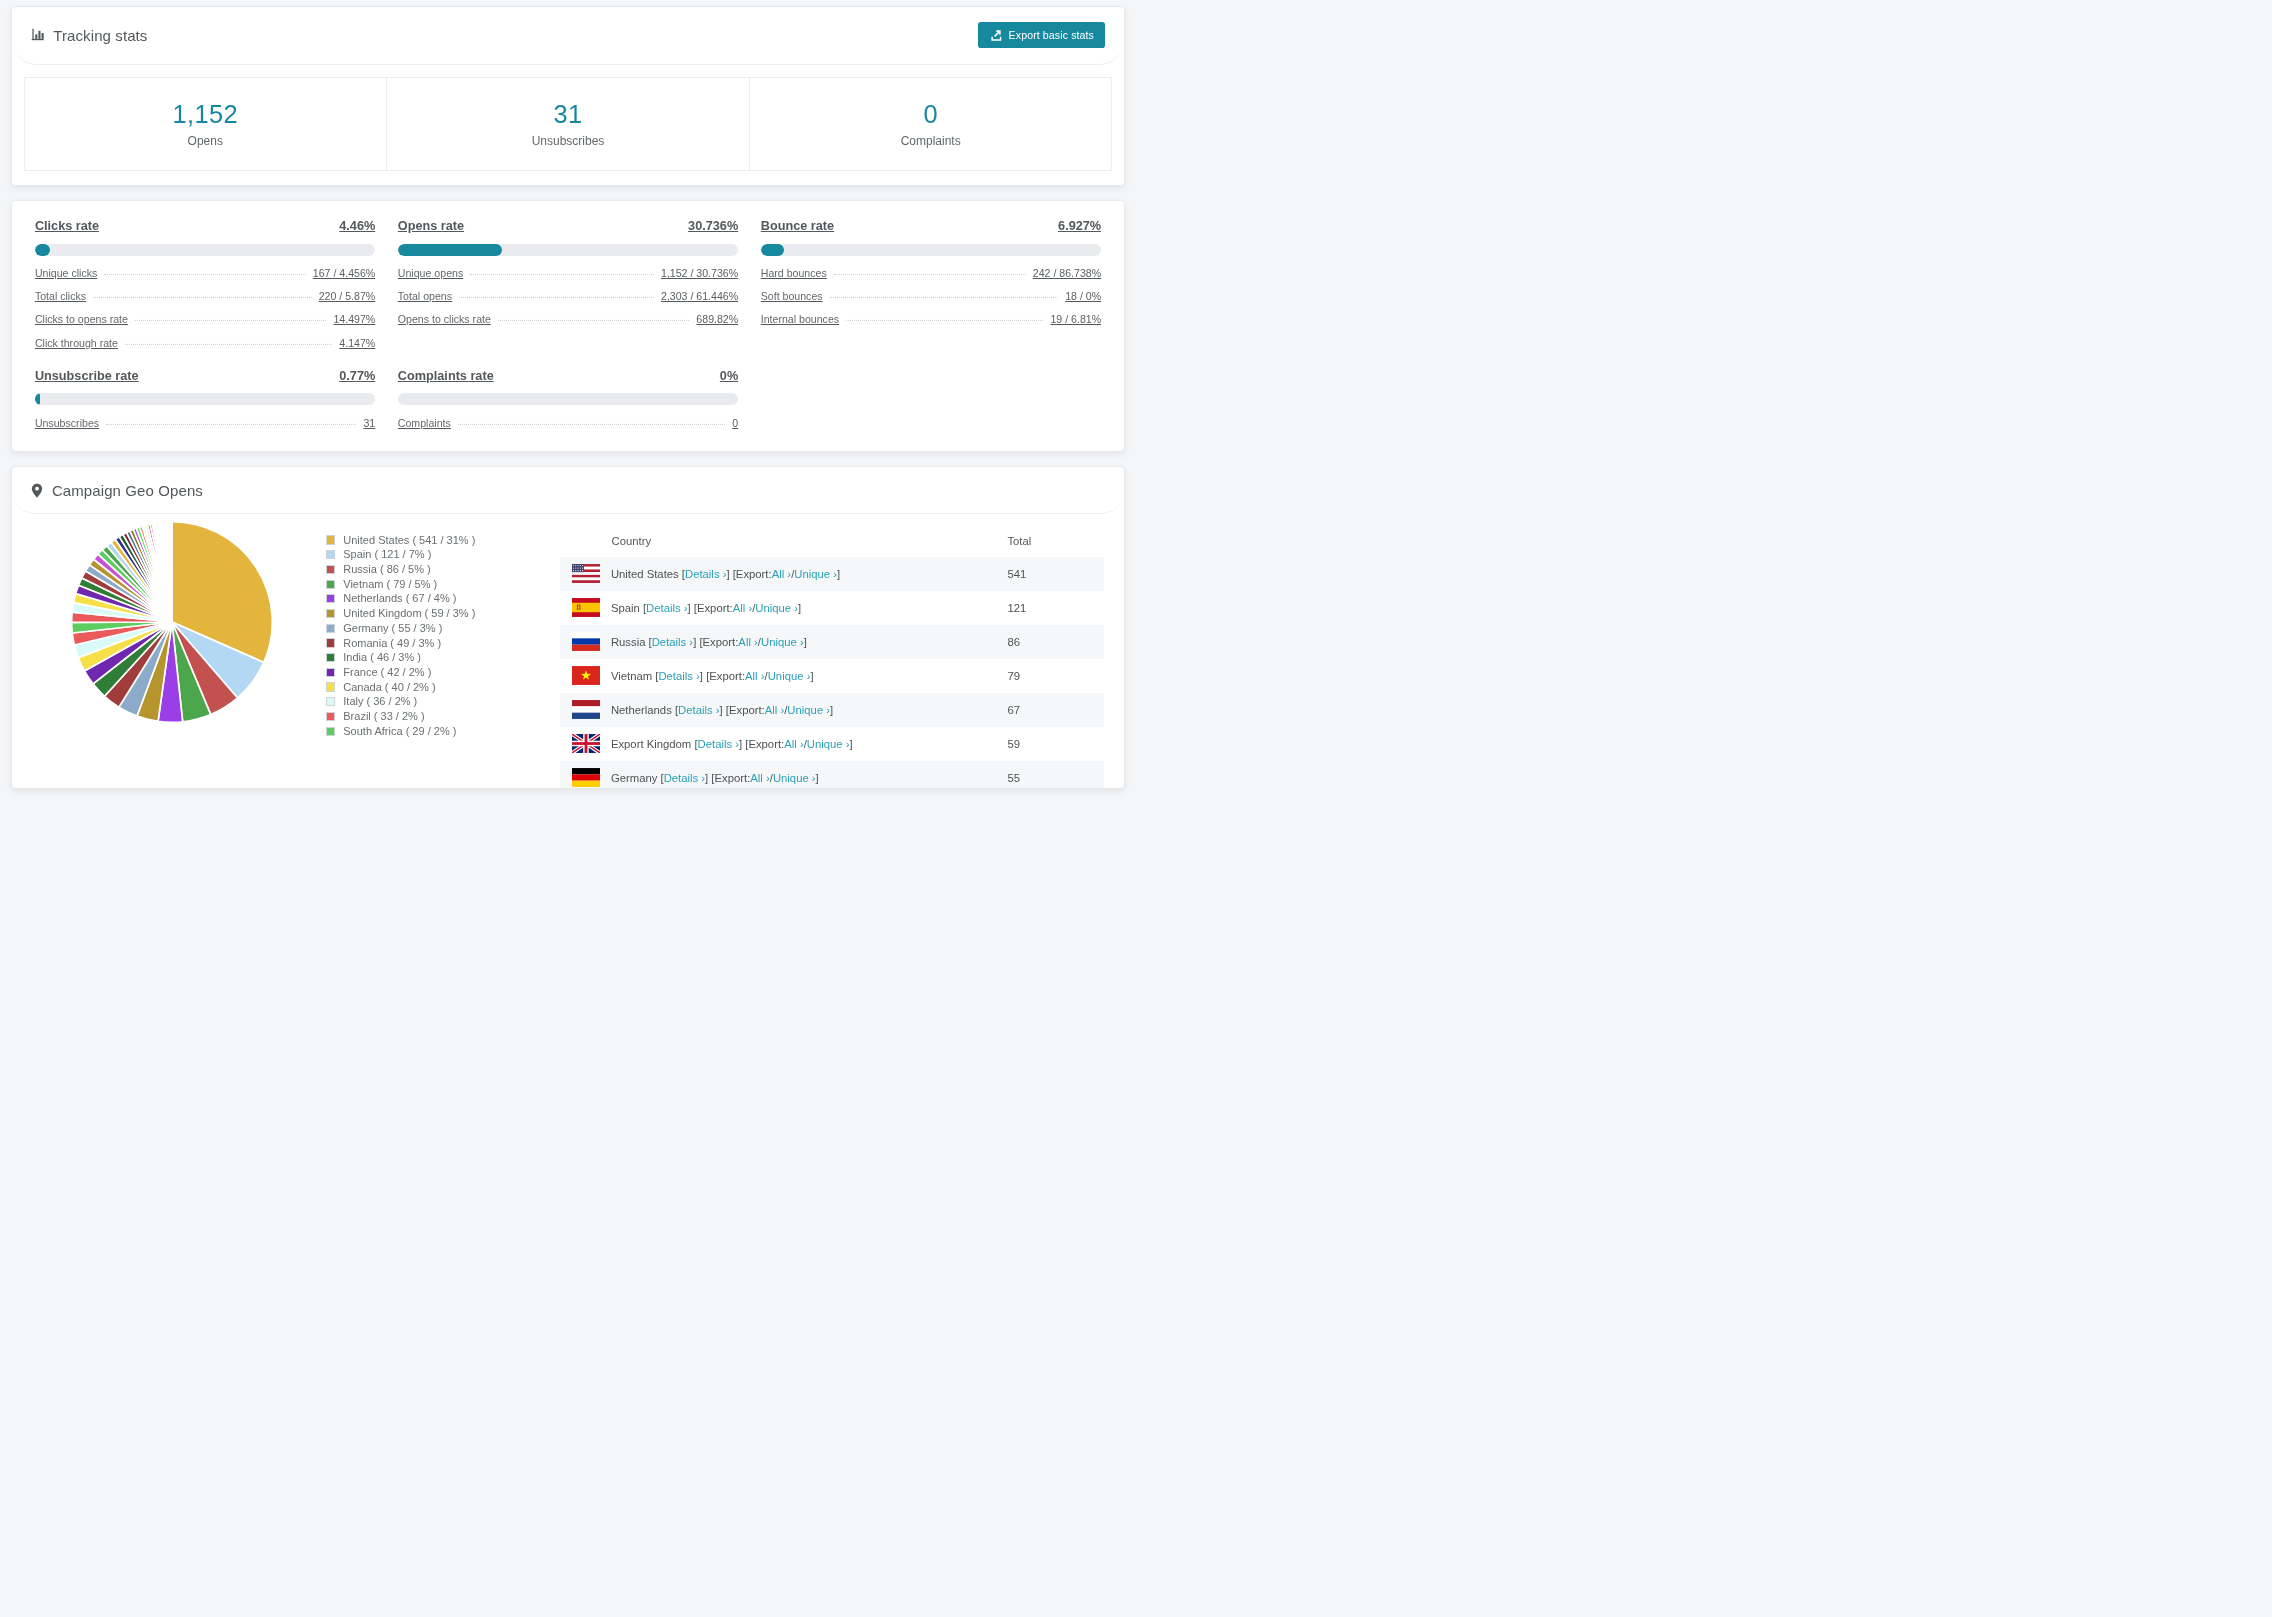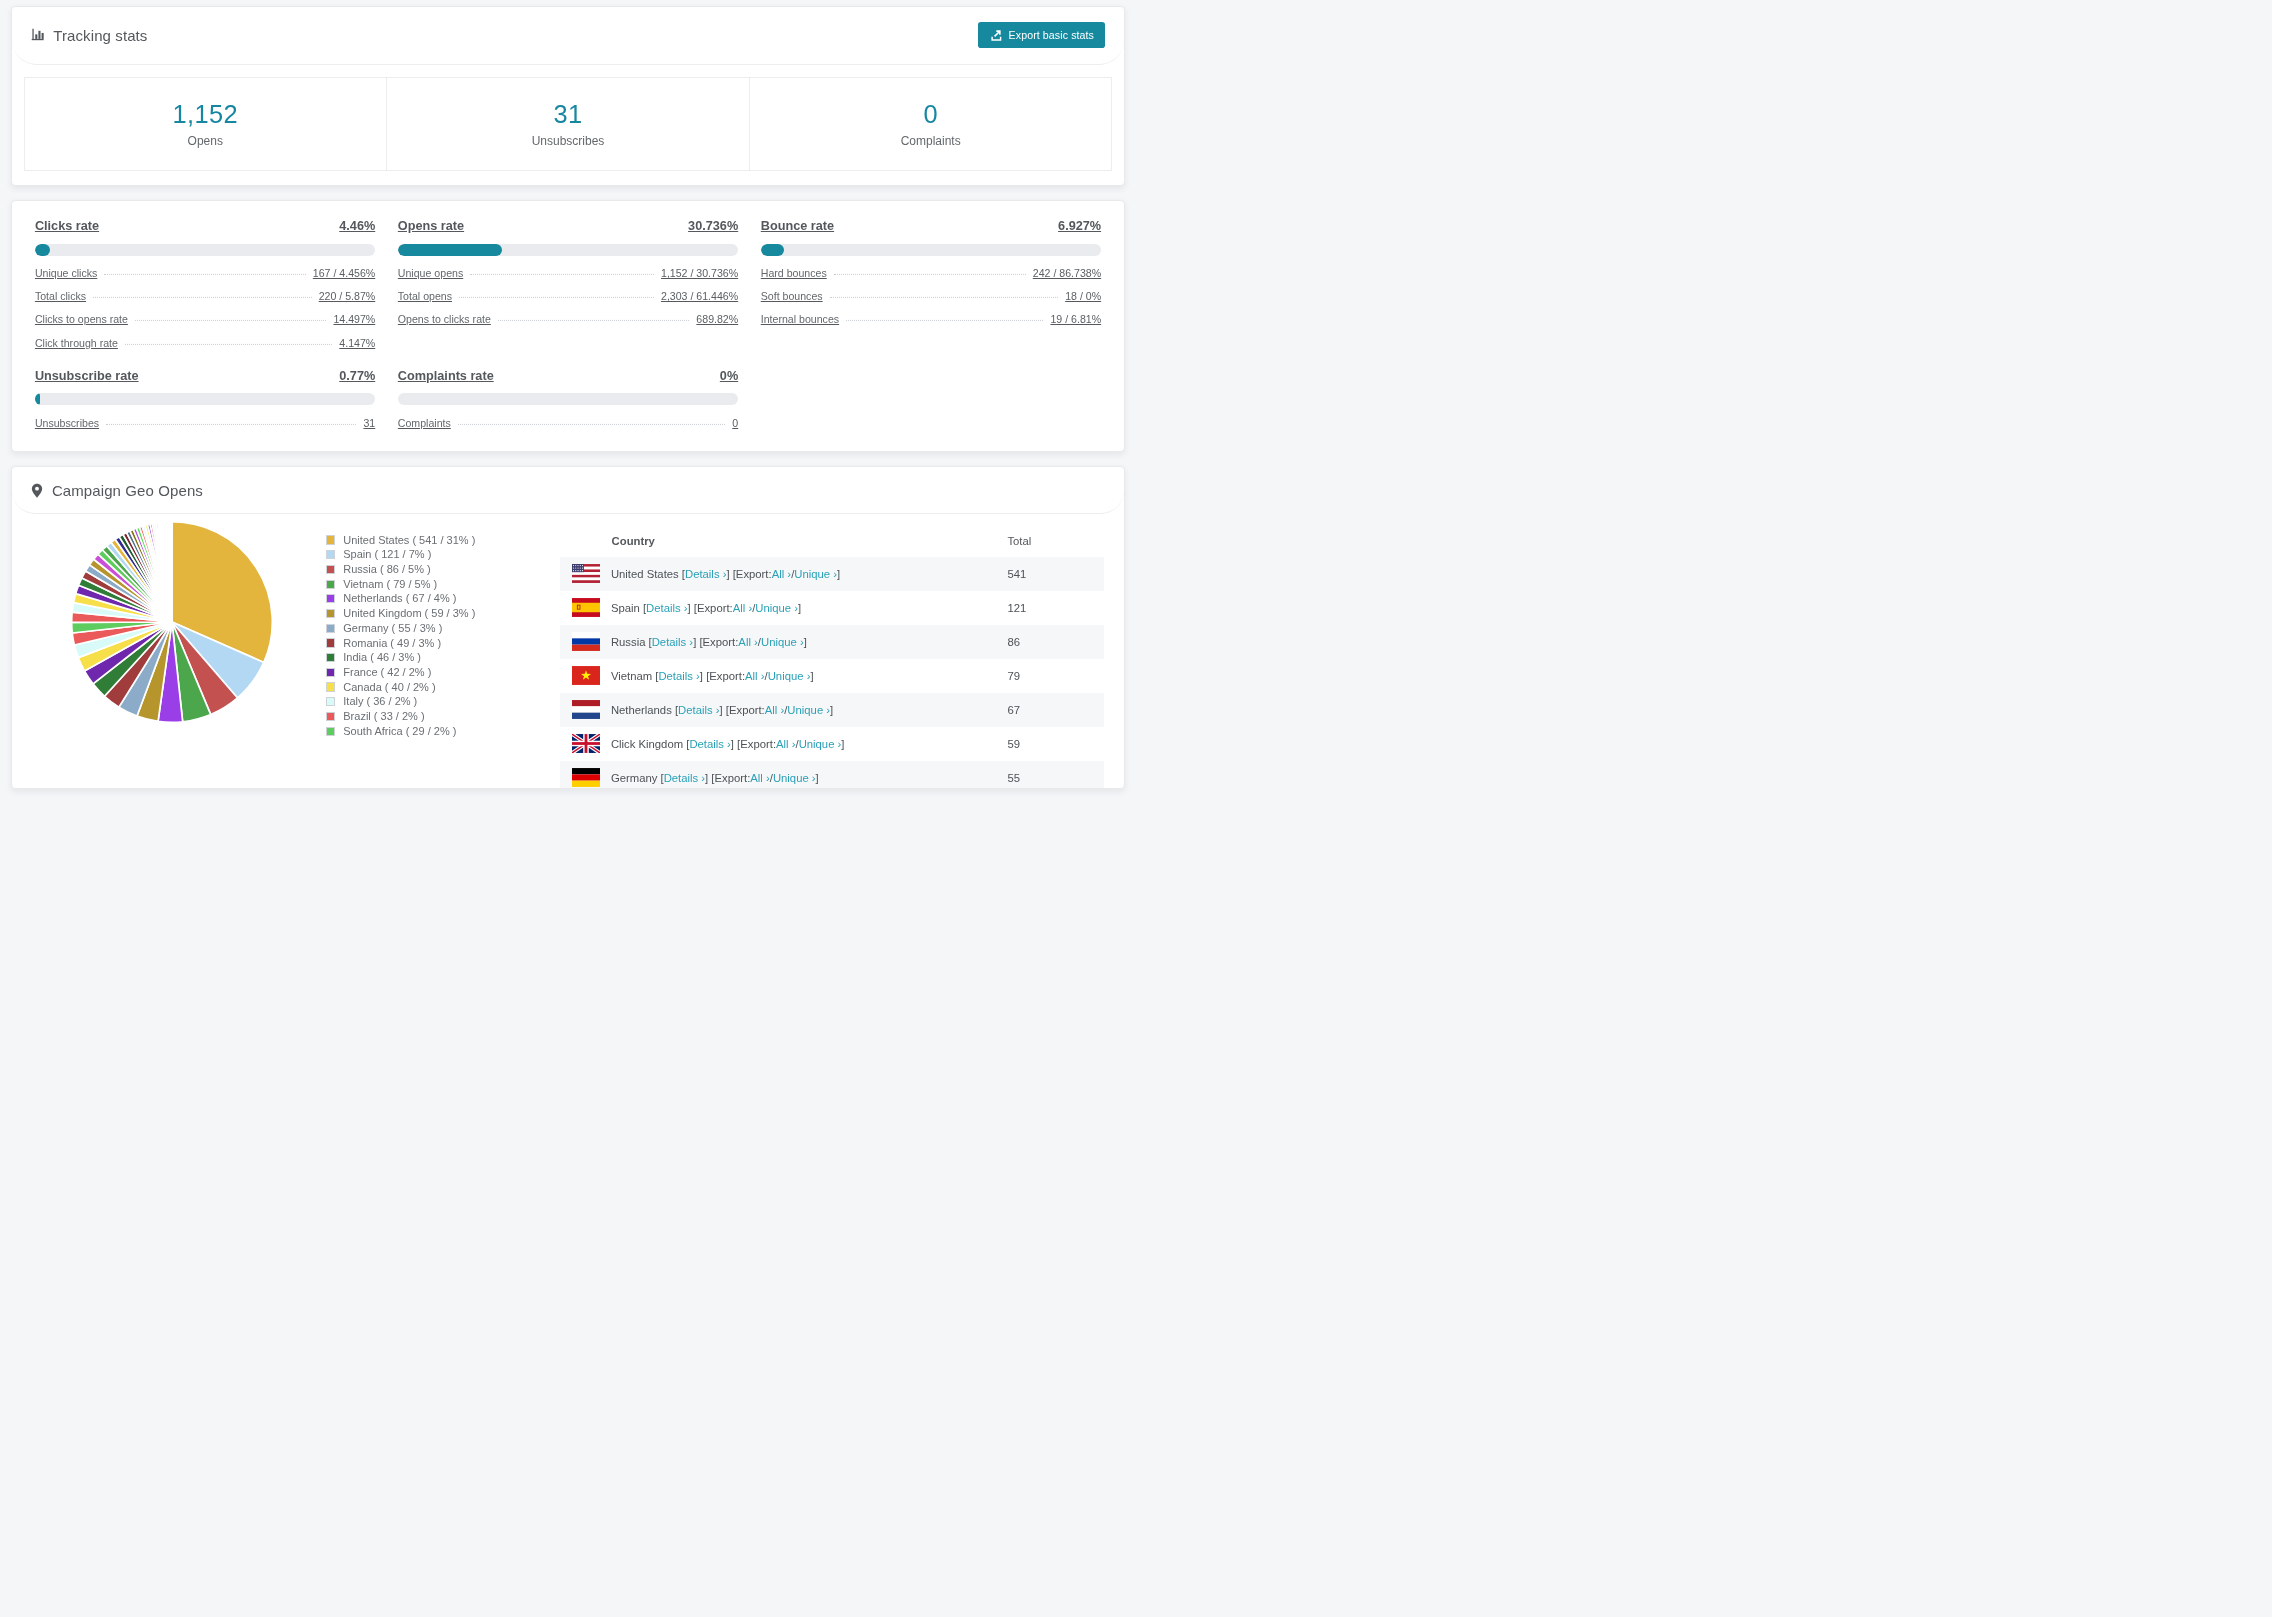--- a/index.html
+++ b/index.html
@@ -68,21 +68,21 @@
   .geo-card .card-header { height:47px; }
   .geo-body { display:flex; align-items:flex-start; }
   .pie-wrap { width:314px; flex:none; padding:1.4px 0 0 54px; }
   .legend { width:234px; flex:none; list-style:none; margin:18.4px 0 0; padding:0; }
   .legend li { display:flex; align-items:center; gap:7.8px; font-size:11px; color:#6a6f73;
                line-height:14.7px; white-space:nowrap; }
   .swatch { width:9.2px; height:9.2px; border:0.7px solid #cfd2d6; flex:none; }
 
   .table-wrap { flex:1; margin:11.3px 20px 0 0; font-size:11.3px; color:#4d5256; }
   .t-head { display:flex; align-items:center; height:31px; padding:0 11.3px; color:#54585c; }
-  .t-head .c1 { flex:1; padding-left:40px;font-weight:bold; }
+  .t-head .c1 { flex:1; padding-left:40px; }
   .t-head .c2 { width:85px; }
   .t-row { display:flex; align-items:center; height:34px; padding:0 11.3px; }
   .t-row.alt { background:#f6f7f8; }
   .t-row .c1 { flex:1; display:flex; align-items:center; white-space:nowrap; }
   .t-row .c2 { width:85px; }
   .flag { width:28px; height:19px; margin-right:11.3px; flex:none; display:block; }
   .link { color:#2aa1b7; text-decoration:none; cursor:pointer; }
   .ctxt { color:#4d5256; }
 </style>
 </head>
@@ -492,21 +492,21 @@
                   <rect x="0" y="0" width="40" height="27" fill="#012169"></rect>
                   <line x1="0" y1="0" x2="40" y2="27" stroke="#fff" stroke-width="5.5"></line>
                   <line x1="40" y1="0" x2="0" y2="27" stroke="#fff" stroke-width="5.5"></line>
                   <line x1="0" y1="0" x2="40" y2="27" stroke="#c8102e" stroke-width="2"></line>
                   <line x1="40" y1="0" x2="0" y2="27" stroke="#c8102e" stroke-width="2"></line>
                   <rect x="16" y="0" width="8" height="27" fill="#fff"></rect>
                   <rect x="0" y="9.5" width="40" height="8" fill="#fff"></rect>
                   <rect x="18" y="0" width="4" height="27" fill="#c8102e"></rect>
                   <rect x="0" y="11.5" width="40" height="4" fill="#c8102e"></rect>
                 </svg>
-                <span class="ctxt">Click Kingdom</span>
+                <span class="ctxt">Export Kingdom</span>
                 <span class="ctxt">&nbsp;[</span>
                 <a class="link">Details ›</a>
                 <span class="ctxt">] [Export: </span>
                 <a class="link">All ›</a>
                 <span class="ctxt"> / </span>
                 <a class="link">Unique ›</a>
                 <span class="ctxt">]</span>
               </div>
               <div class="c2">59</div>
             </div>

